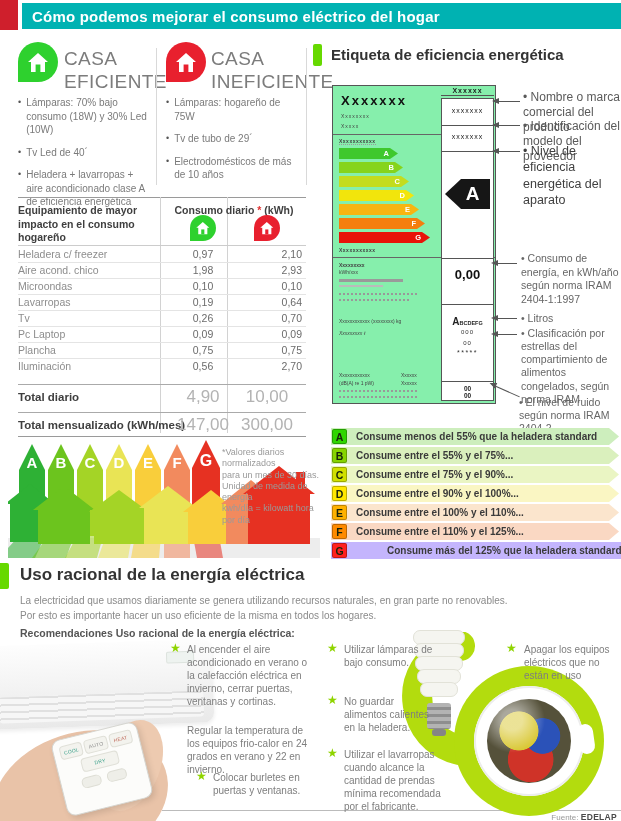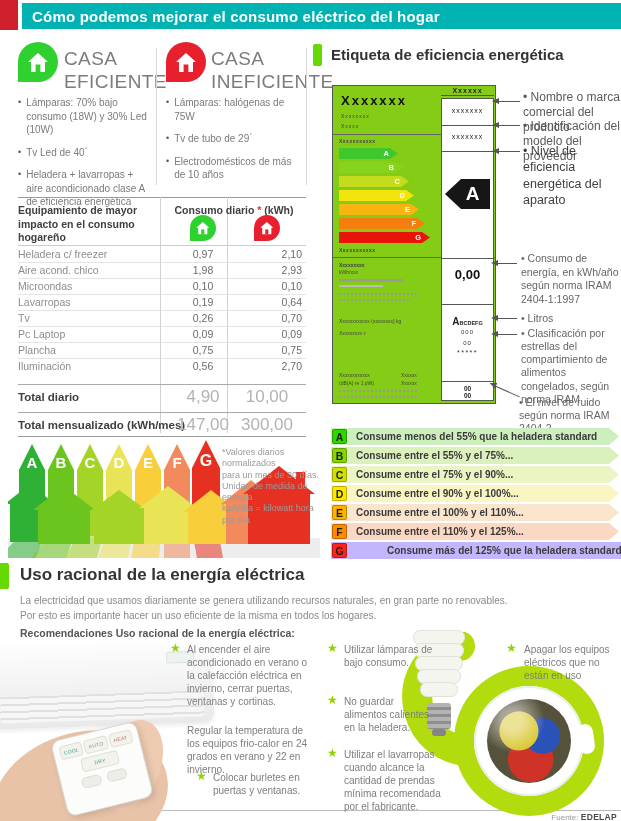--- a/index.html
+++ b/index.html
@@ -28,21 +28,21 @@
   .trow{position:absolute;left:18px;width:288px;height:16px;border-bottom:1px solid #e4e4e4;}
   .tlabel{position:absolute;left:0;top:2px;font-size:10.5px;color:#8d8d8d;}
   .tv1{position:absolute;left:150px;top:2px;width:70px;text-align:center;font-size:10.5px;color:#6b6b6b;}
   .tv2{position:absolute;left:214px;top:2px;width:70px;text-align:right;font-size:10.5px;color:#6b6b6b;}
   .totlabel{font-weight:bold;color:#3f3f3f;font-size:11.5px;position:absolute;left:0;top:4px;}
   .totv{position:absolute;top:0;width:70px;text-align:center;font-size:17px;color:#b3b3b3;}
 
   
   .sec-bullet{position:absolute;border-radius:2px;}
   .sec-title{position:absolute;font-weight:bold;color:#333;font-size:15px;}
-  .lbl-box{position:absolute;left:332px;top:85px;width:162px;height:317px;border:1.5px solid #555;background:#84cc16;}
+  .lbl-box{position:absolute;left:332px;top:85px;width:162px;height:317px;border:1.5px solid #555;background:#86efac;}
   .mockbar{position:absolute;height:11px;clip-path:polygon(0 0,calc(100% - 8px) 0,100% 50%,calc(100% - 8px) 100%,0 100%);
            color:#fff;font-weight:bold;font-size:7.5px;text-align:right;line-height:11px;padding-right:9px;box-sizing:border-box;}
   .tiny{font-size:5px;color:#444;line-height:1.2;position:absolute;}
   .mockline{position:absolute;background:#9a9a9a;}
   .dotline{position:absolute;height:2px;background:repeating-linear-gradient(90deg,#999 0 2px,transparent 2px 4px);}
   .colbox{position:absolute;left:108px;top:12px;width:51px;height:301px;border:1px solid #555;background:#fff;}
   .colcell{position:absolute;left:0;width:100%;text-align:center;}
   .coldiv{position:absolute;left:0;width:100%;height:1px;background:#555;}
   .rating-arrow{position:absolute;background:#161616;clip-path:polygon(0 50%,16px 0,100% 0,100% 100%,16px 100%);
                 color:#fff;display:flex;align-items:center;justify-content:center;}
@@ -148,21 +148,21 @@
         <rect x="9.6" y="13.5" width="4.8" height="7.5" fill="#e8202e"></rect>
       </svg>
   </div>
   <div class="casa-title" style="left:211px;top:47px;">
     <div>CASA</div>
     <div>INEFICIENTE</div>
   </div>
   <div class="bullets" style="left:166px;top:96px;width:130px;">
     <div class="bi">
         <span class="bdot">•</span>
-        <span>Lámparas: halógenas de 75W</span>
+        <span>Lámparas: hogareño de 75W</span>
       </div>
     <div class="bi">
         <span class="bdot">•</span>
         <span>Tv de tubo de 29´</span>
       </div>
     <div class="bi">
         <span class="bdot">•</span>
         <span>Electrodomésticos de más de 10 años</span>
       </div>
   </div>

